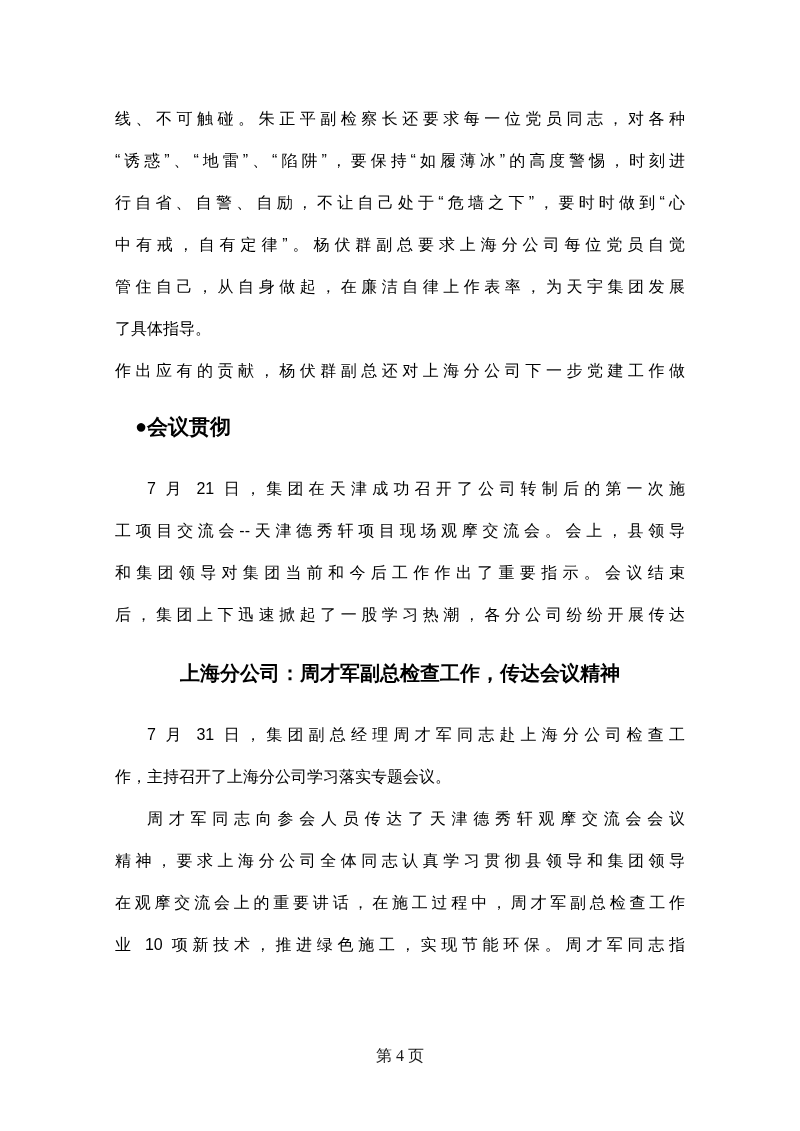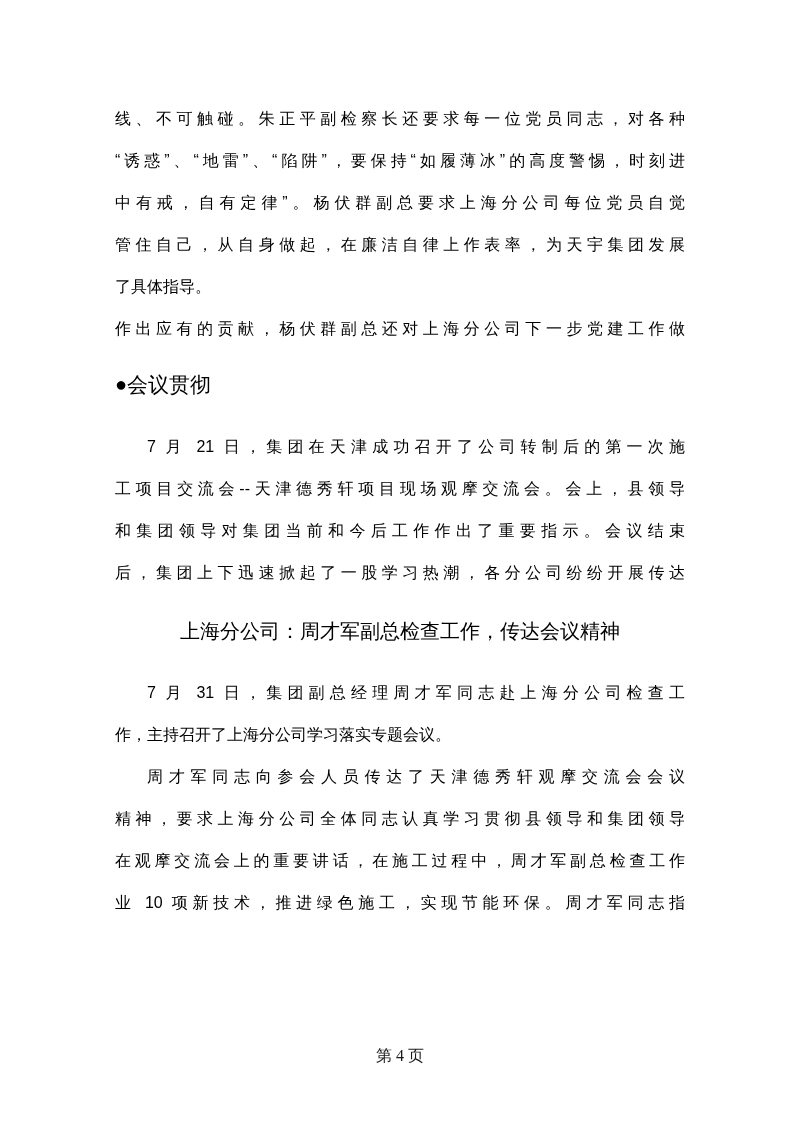--- a/index.html
+++ b/index.html
@@ -31,34 +31,35 @@
   }
   .line.first { text-indent: 2em; }
   .line.last {
     text-align: left;
     text-align-last: left;
     -moz-text-align-last: left;
   }
   .section-heading {
     margin-top: 13px;
     font-size: 21px;
-    font-weight: normal;
+    font-weight: bold;
     line-height: 42px;
     height: 42px;
     text-align: left;
+    margin-left: 20px;
   }
   .section-heading .bullet {
     font-size: 20px;
     vertical-align: 1px;
   }
   .para-2 { margin-top: 21px; }
   .sub-heading {
     margin-top: 16px;
     font-size: 20px;
-    font-weight: normal;
+    font-weight: bold;
     line-height: 42px;
     height: 42px;
     text-align: center;
   }
   .para-3 { margin-top: 20px; }
   .para-4 { margin-top: 0; }
   .footer {
     position: absolute;
     left: 0;
     right: 0;
@@ -72,20 +73,21 @@
 </style>
 </head>
 <body>
 
 <div class="page">
   <div class="content">
 
     <div class="para para-1">
       <div class="line">线、不可触碰。朱正平副检察长还要求每一位党员同志，对各种</div>
       <div class="line">“诱惑”、“地雷”、“陷阱”，要保持“如履薄冰”的高度警惕，时刻进</div>
+      <div class="line">行自省、自警、自励，不让自己处于“危墙之下”，要时时做到“心</div>
       <div class="line">中有戒，自有定律”。杨伏群副总要求上海分公司每位党员自觉</div>
       <div class="line">管住自己，从自身做起，在廉洁自律上作表率，为天宇集团发展</div>
       <div class="line last">了具体指导。</div>
       <div class="line">作出应有的贡献，杨伏群副总还对上海分公司下一步党建工作做</div>
     </div>
 
     <div class="section-heading">
       <span class="bullet">●</span><span>会议贯彻</span>
     </div>
 

